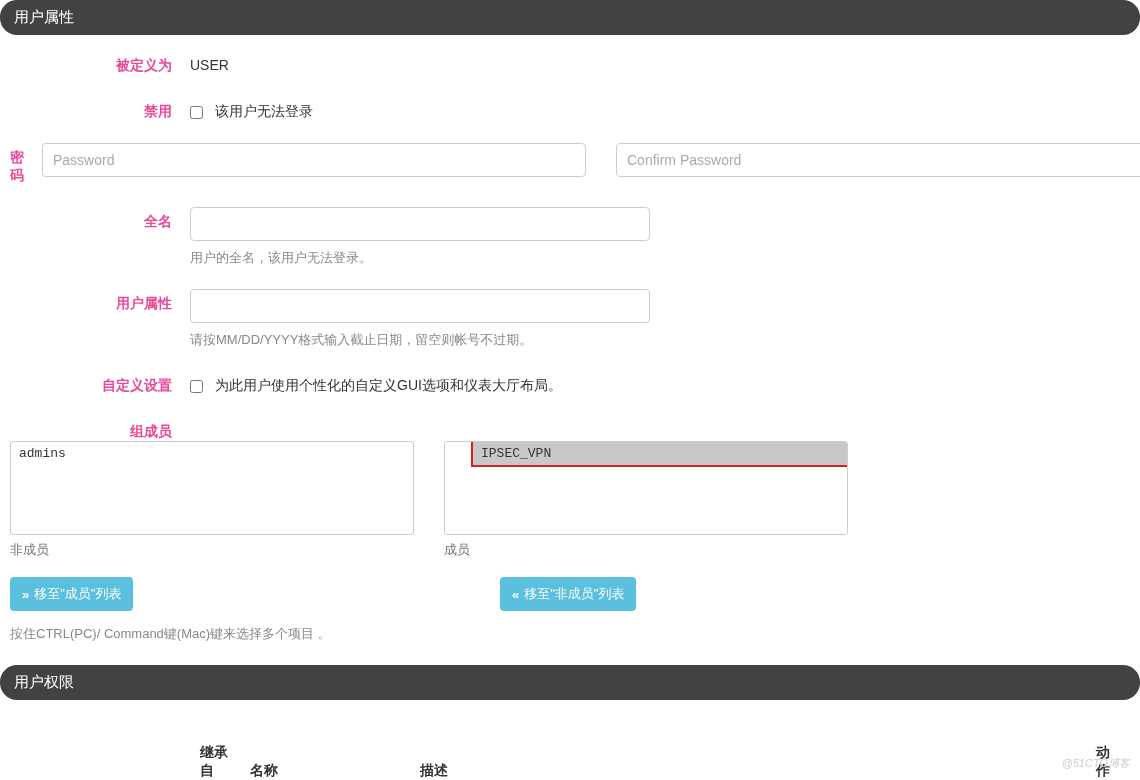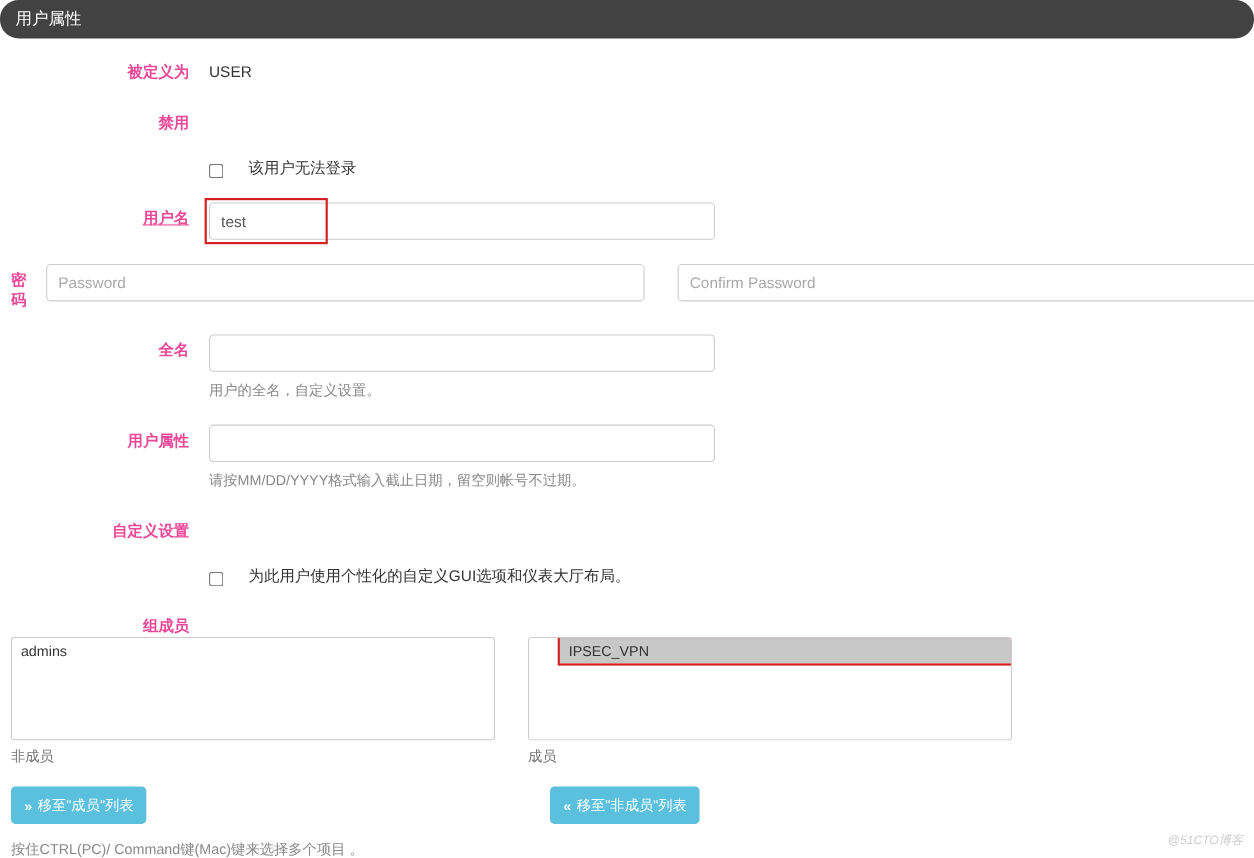--- a/index.html
+++ b/index.html
@@ -33,41 +33,41 @@
     padding-top: 6px;
     font-weight: bold;
     color: #ec4899;
   }
   .label-col.underline { text-decoration: underline; }
   .field-col {
     flex: 1;
     padding-right: 14px;
   }
   .static-text { padding-top: 6px; color: #333; }
-  .checkbox-line { padding-top: 6px; display: flex; align-items: flex-end; gap: 23px; color: #333; margin-top: 41px; }
+  .checkbox-line { padding-top: 6px; display: flex; align-items: center; gap: 12px; color: #333; }
   input[type="text"], input[type="password"] {
     width: 460px;
     height: 34px;
     border: 1px solid #ccc;
     border-radius: 4px;
     padding: 0 10px;
     font-size: 14px;
     color: #555;
     outline: none;
   }
   input::placeholder { color: #aaa; }
   .help-text { color: #888; font-size: 13px; margin-top: 8px; }
   .dual-inputs { display: flex; gap: 30px; }
   .dual-inputs input { width: 544px; }
   .dual-lists {
     display: flex;
     gap: 30px;
     align-items: flex-start;
   }
-  .list-wrap { width: 440px; }
+  .list-wrap { width: 404px; font-family: Liberation Mono, monospace; }
   .listbox {
     border: 1px solid #ccc;
     border-radius: 3px;
     height: 94px;
     overflow-y: scroll;
     font-size: 13px;
     background: #fff;
   }
   .listbox .item {
     padding: 4px 8px;
@@ -142,40 +142,36 @@
   </div>
 
   <div class="form-row">
     <div class="label-col">禁用</div>
     <div class="field-col checkbox-line">
       <input type="checkbox" style="">
       <span>该用户无法登录</span>
     </div>
   </div>
 
-  <div class="form-row">
-    <div class="label-col underline">用户名</div>
-    <div class="field-col"><div style="position: relative; display: inline-block;"><input type="text" value="test" style="width: 460px;"><div style="position: absolute; left: -4px; top: -4px; width: 112px; height: 42px; border: 2px solid rgb(211, 33, 33); pointer-events: none;"></div></div></div>
-  </div>
 
   <div class="form-row">
     <div class="label-col">密码</div>
     <div class="field-col">
       <div class="dual-inputs">
         <input type="password" placeholder="Password" style="">
         <input type="password" placeholder="Confirm Password" style="">
       </div>
     </div>
   </div>
 
   <div class="form-row">
     <div class="label-col">全名</div>
     <div class="field-col">
       <input type="text" style="">
-      <div class="help-text">用户的全名，自定义设置。</div>
+      <div class="help-text">用户的全名，该用户无法登录。</div>
     </div>
   </div>
 
   <div class="form-row">
     <div class="label-col">用户属性</div>
     <div class="field-col">
       <input type="text" style="">
       <div class="help-text">请按MM/DD/YYYY格式输入截止日期，留空则帐号不过期。</div>
     </div>
   </div>

